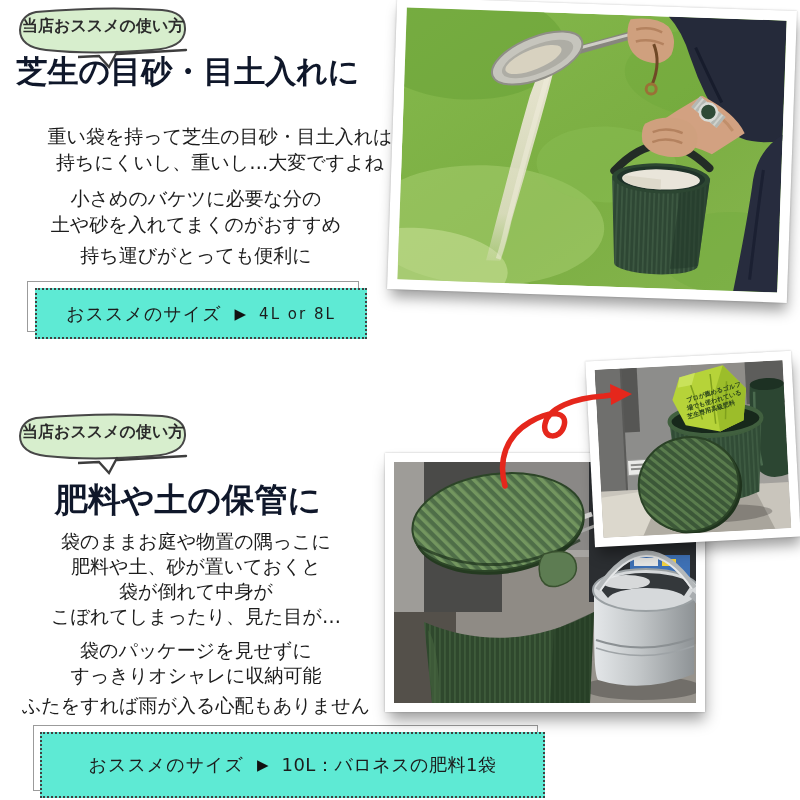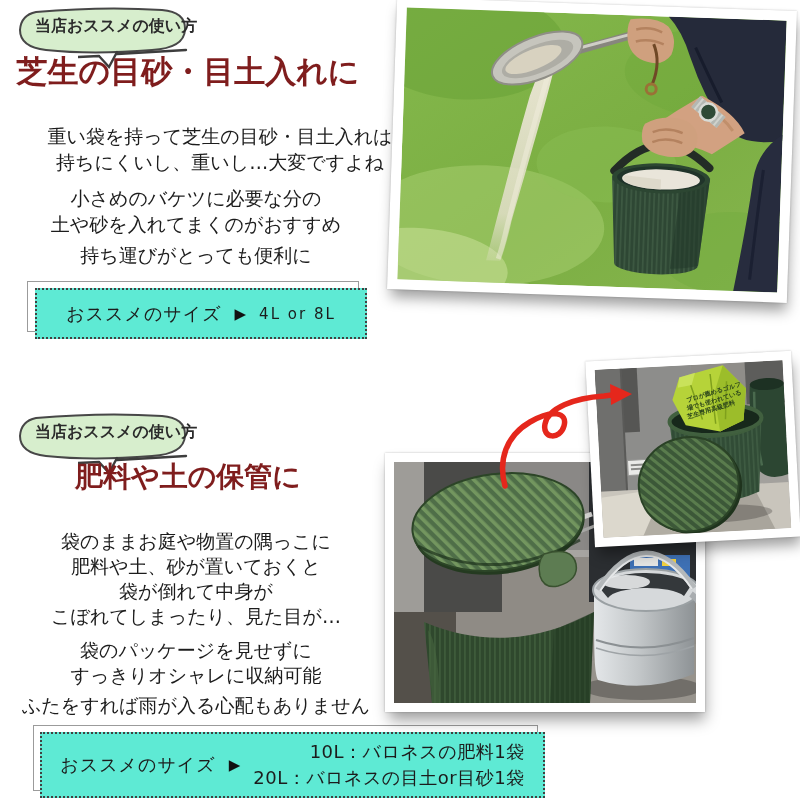--- a/index.html
+++ b/index.html
@@ -6,30 +6,30 @@
   body{
     width:800px;height:800px;position:relative;overflow:hidden;
     background:#ffffff;
     font-family:"DejaVu Sans","Liberation Sans",sans-serif;
     color:#1c1c1c;
   }
   .abs{position:absolute;}
   
   .badge{position:absolute;width:190px;height:70px;}
   .badge .bubble-text{
-    position:absolute;left:14px;top:11px;width:176px;text-align:center;
+    position:absolute;left:8px;top:11px;width:176px;
     font-size:16px;font-weight:600;color:#2b2b2b;letter-spacing:0px;
   }
   
   .heading{
     position:absolute;left:0;width:376px;text-align:center;
-    font-weight:600;color:#7f1d1d;line-height:1.15;letter-spacing:0px;
+    font-weight:600;color:#0f172a;line-height:1.15;letter-spacing:0px;
   }
   .h1a{top:54px;font-size:31px;}
-  .h1b{top:461px;font-size:28px;}
+  .h1b{top:481px;font-size:33px;}
   .para{
     position:absolute;left:0;width:392px;text-align:center;
     font-size:19px;line-height:26px;color:#1c1c1c;margin:0;
   }
   .para2{line-height:25px;}
   
   .ghost{position:absolute;border:1px solid #9b9b9b;background:transparent;}
   .sizebox{
     position:absolute;background:#5eead4;border:2px dotted #414141;
     display:flex;align-items:center;justify-content:center;gap:13px;
@@ -190,21 +190,20 @@
 <p class="para para2" style="top:693px;">
   <span>ふたをすれば雨が入る心配もありません</span>
 </p>
 
 <div class="ghost" style="left:33px;top:725px;width:503px;height:64px;"></div>
 <div class="sizebox" style="left:40px;top:732px;width:501px;height:62px;">
   <span class="lbl">おススメのサイズ</span>
   <span class="tri">▶</span>
   <span class="val2">
     <span>10L：バロネスの肥料1袋</span><br>
-    <span>20L：バロネスの目土or目砂1袋</span>
   </span>
 </div>
 
 <div class="polaroid ph2">
  <svg width="302" height="241" viewBox="0 0 302 241">
   <defs>
     <pattern id="lidStripesA" width="8" height="8" patternUnits="userSpaceOnUse" patternTransform="rotate(-38)">
       <rect width="8" height="8" fill="#4f6e48"></rect>
           <rect width="3.6" height="8" fill="#73965f"></rect>
     </pattern>

